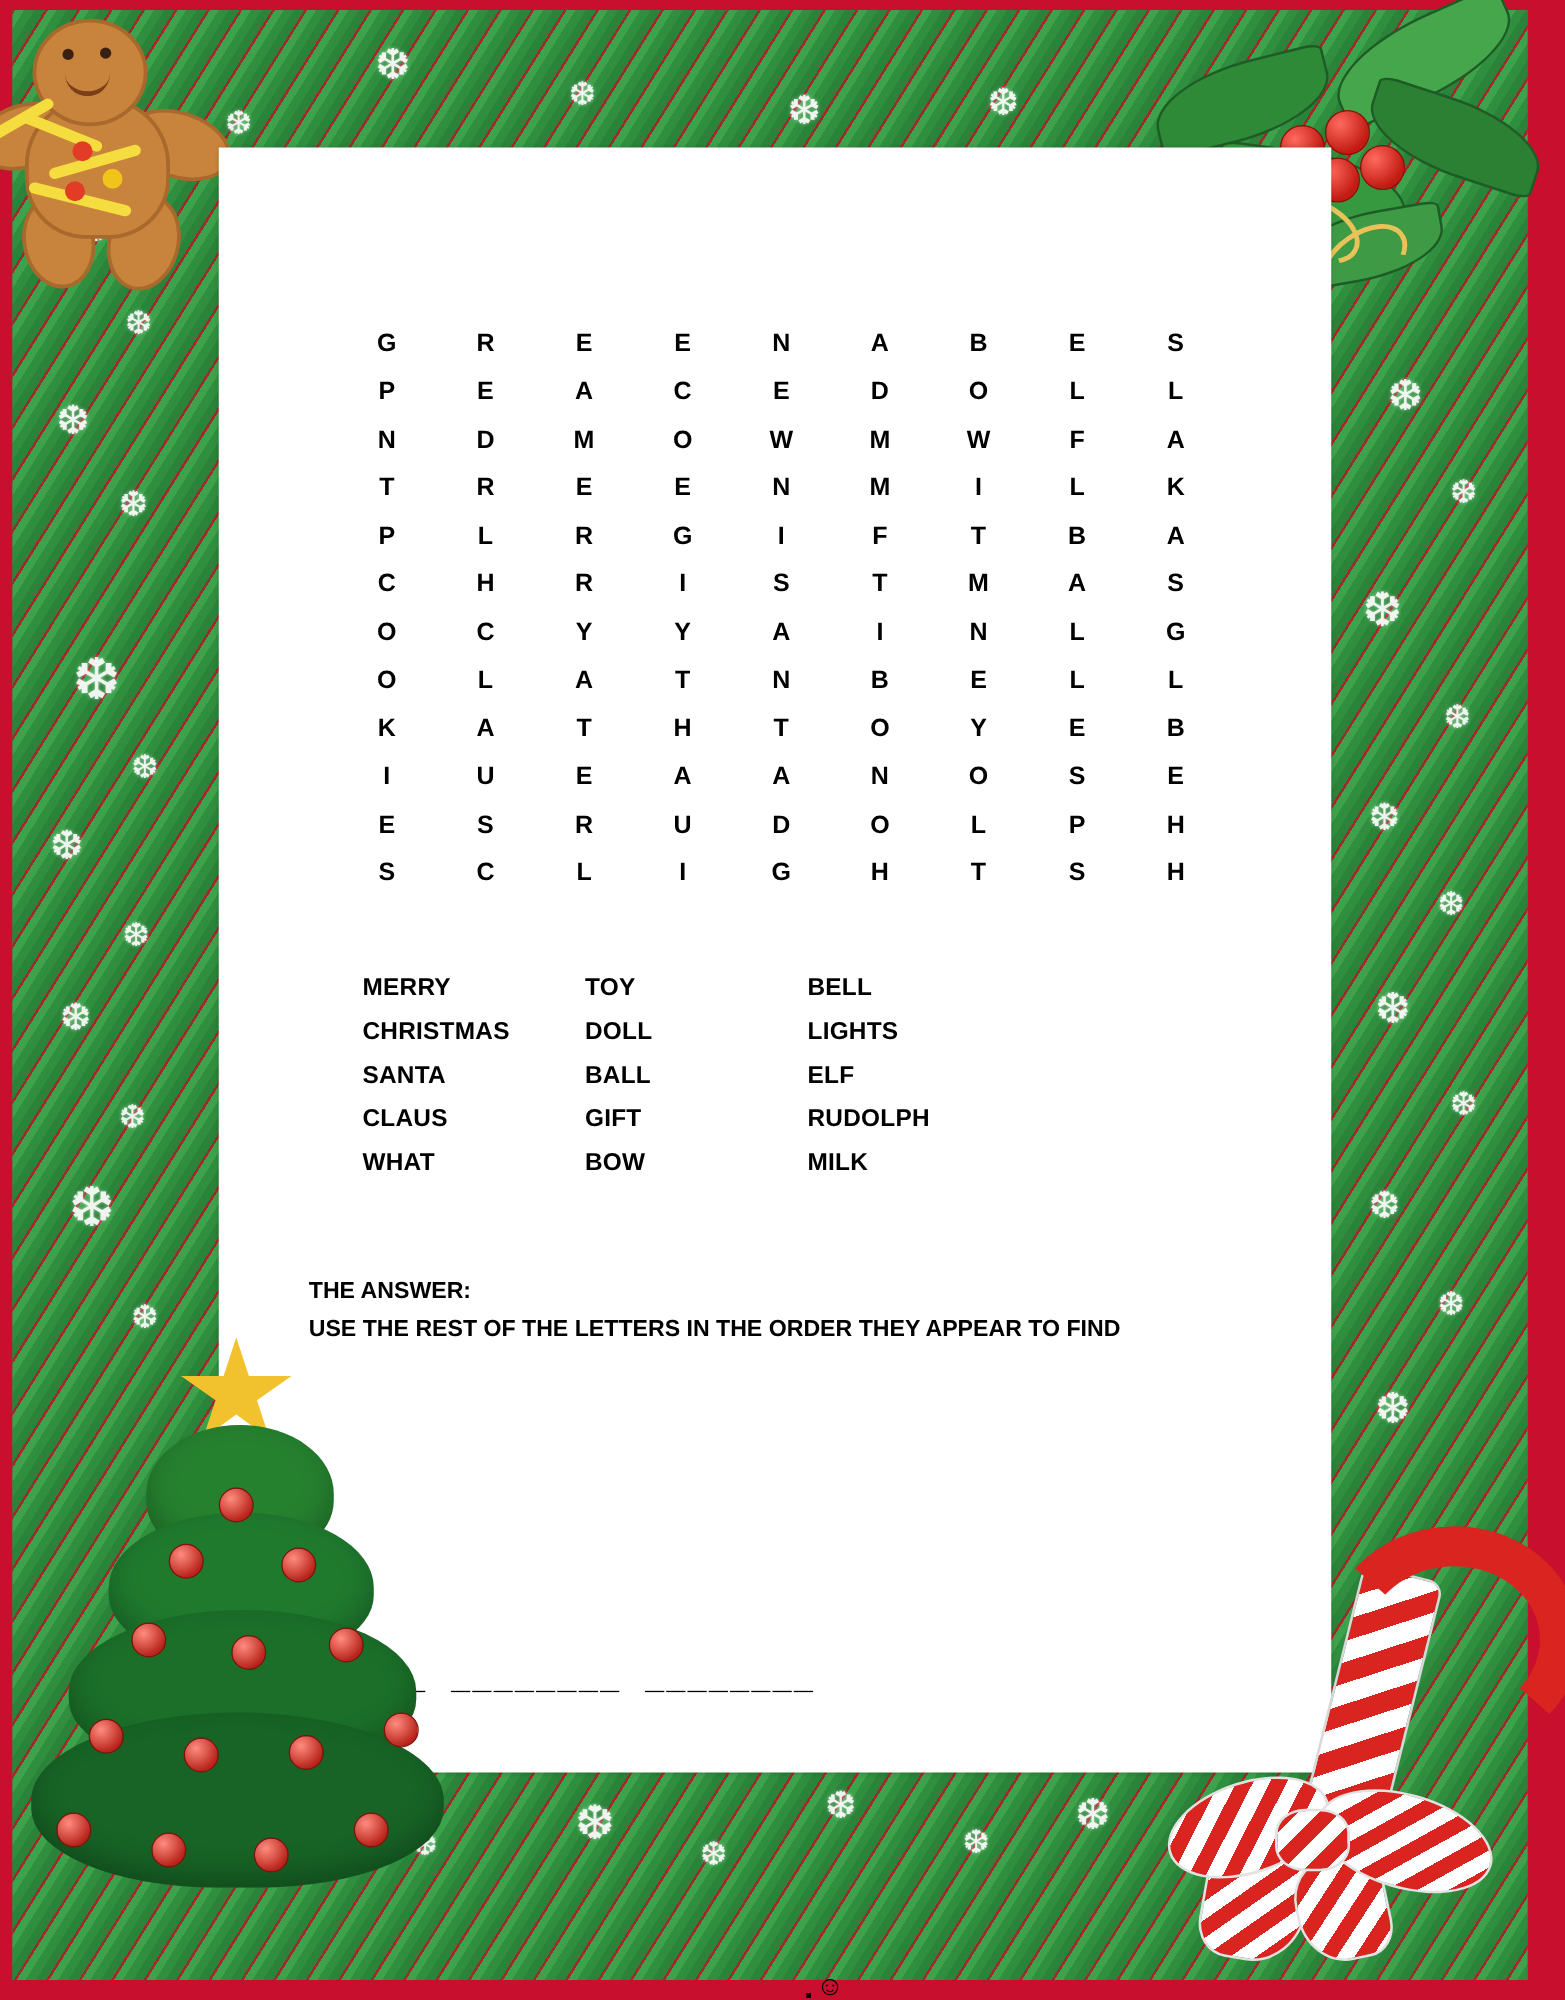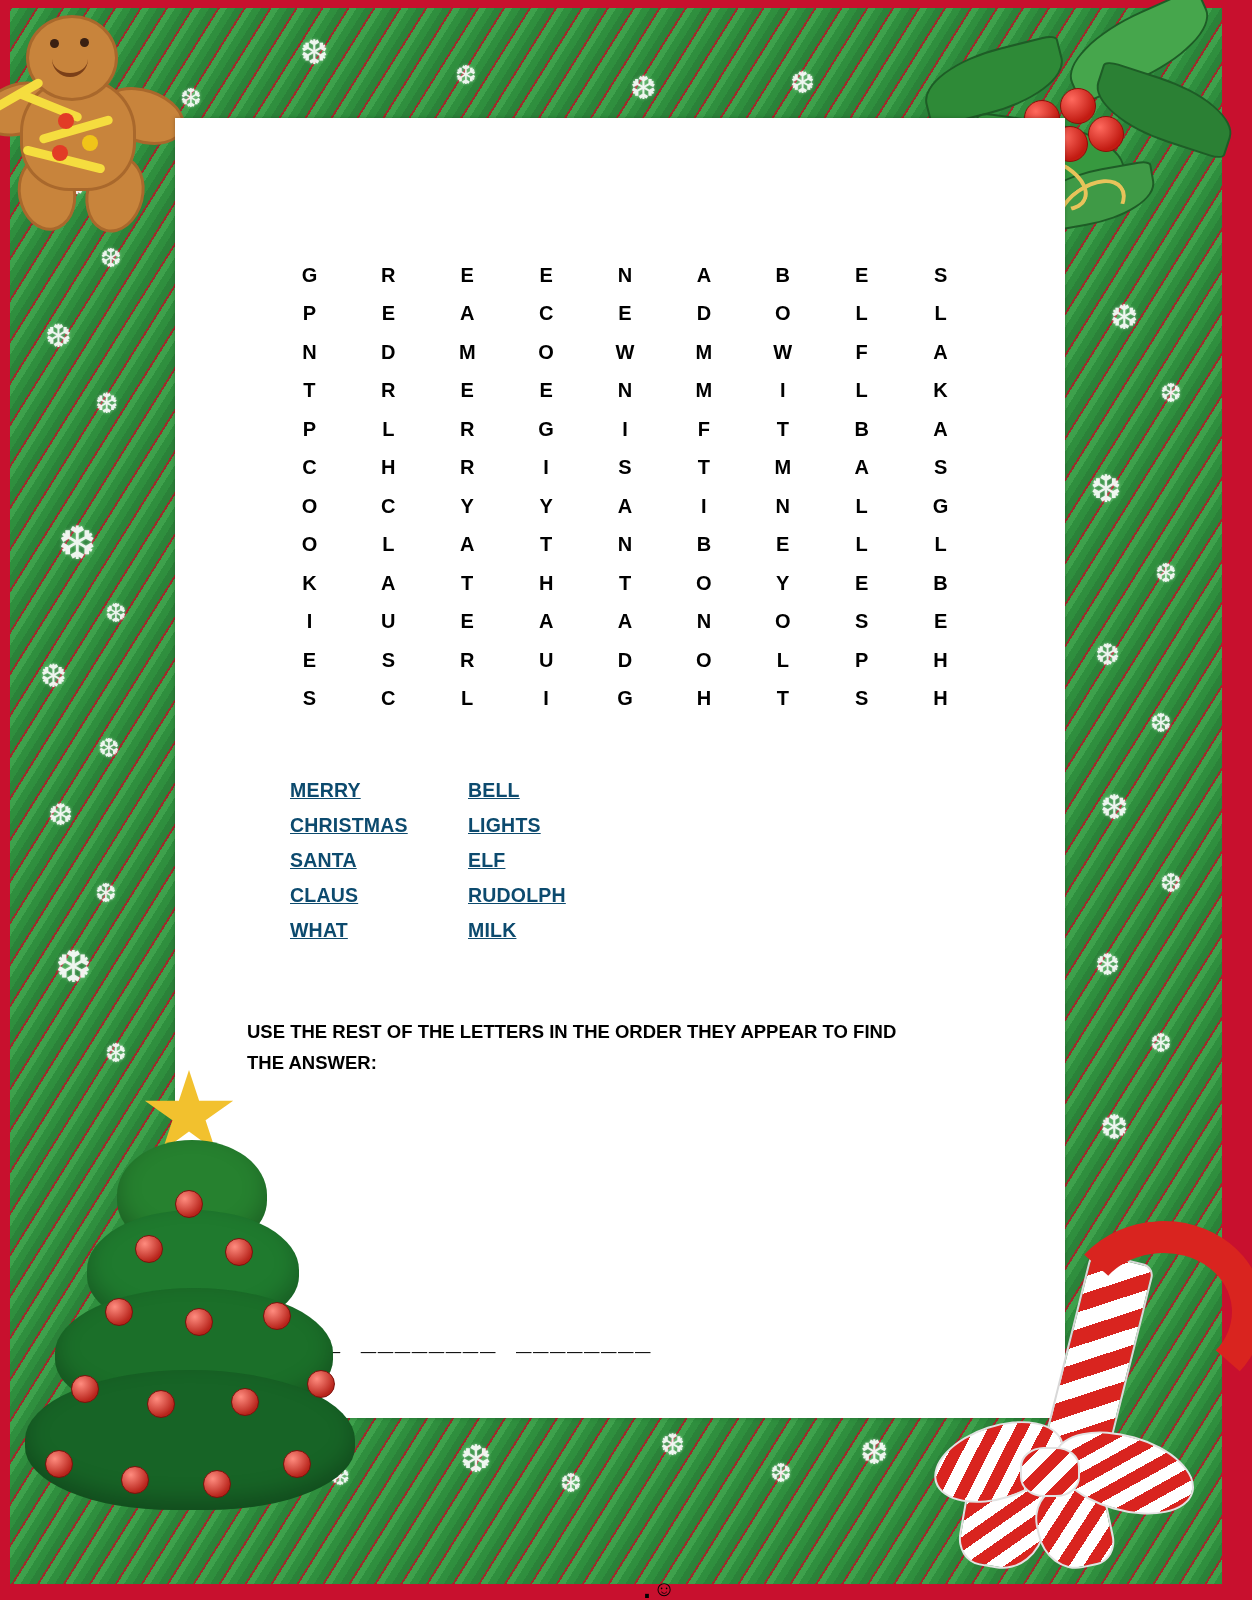--- a/index.html
+++ b/index.html
@@ -89,24 +89,23 @@
     top: 655px;
     width: 720px;
     display: flex;
   }
   .word-col {
     width: 178px;
   }
   .word {
     font-size: 19.5px;
     font-weight: bold;
-    color: #0c4a6e;
+    color: #000000;
     line-height: 35px;
     letter-spacing: 0.2px;
-    text-decoration: underline;
   }
 
   .instructions {
     position: absolute;
     left: 72px;
     top: 898px;
     width: 760px;
     font-size: 18.5px;
     font-weight: bold;
     color: #000;
@@ -504,31 +503,38 @@
 
     <div class="words">
       <div class="word-col">
         <div class="word">MERRY</div>
         <div class="word">CHRISTMAS</div>
         <div class="word">SANTA</div>
         <div class="word">CLAUS</div>
         <div class="word">WHAT</div>
       </div>
       <div class="word-col">
+        <div class="word">TOY</div>
+        <div class="word">DOLL</div>
+        <div class="word">BALL</div>
+        <div class="word">GIFT</div>
+        <div class="word">BOW</div>
+      </div>
+      <div class="word-col">
         <div class="word">BELL</div>
         <div class="word">LIGHTS</div>
         <div class="word">ELF</div>
         <div class="word">RUDOLPH</div>
         <div class="word">MILK</div>
       </div>
     </div>
 
     <div class="instructions">
+      <div>THE ANSWER:</div>
       <div>USE THE REST OF THE LETTERS IN THE ORDER THEY APPEAR TO FIND</div>
-      <div>THE ANSWER:</div>
     </div>
 
 
     <div class="blanks">
       <div>_  ________  ________</div>
       <div>
         <span>__  ____  ______.</span><span class="smiley">☺</span>
       </div>
     </div>
 

